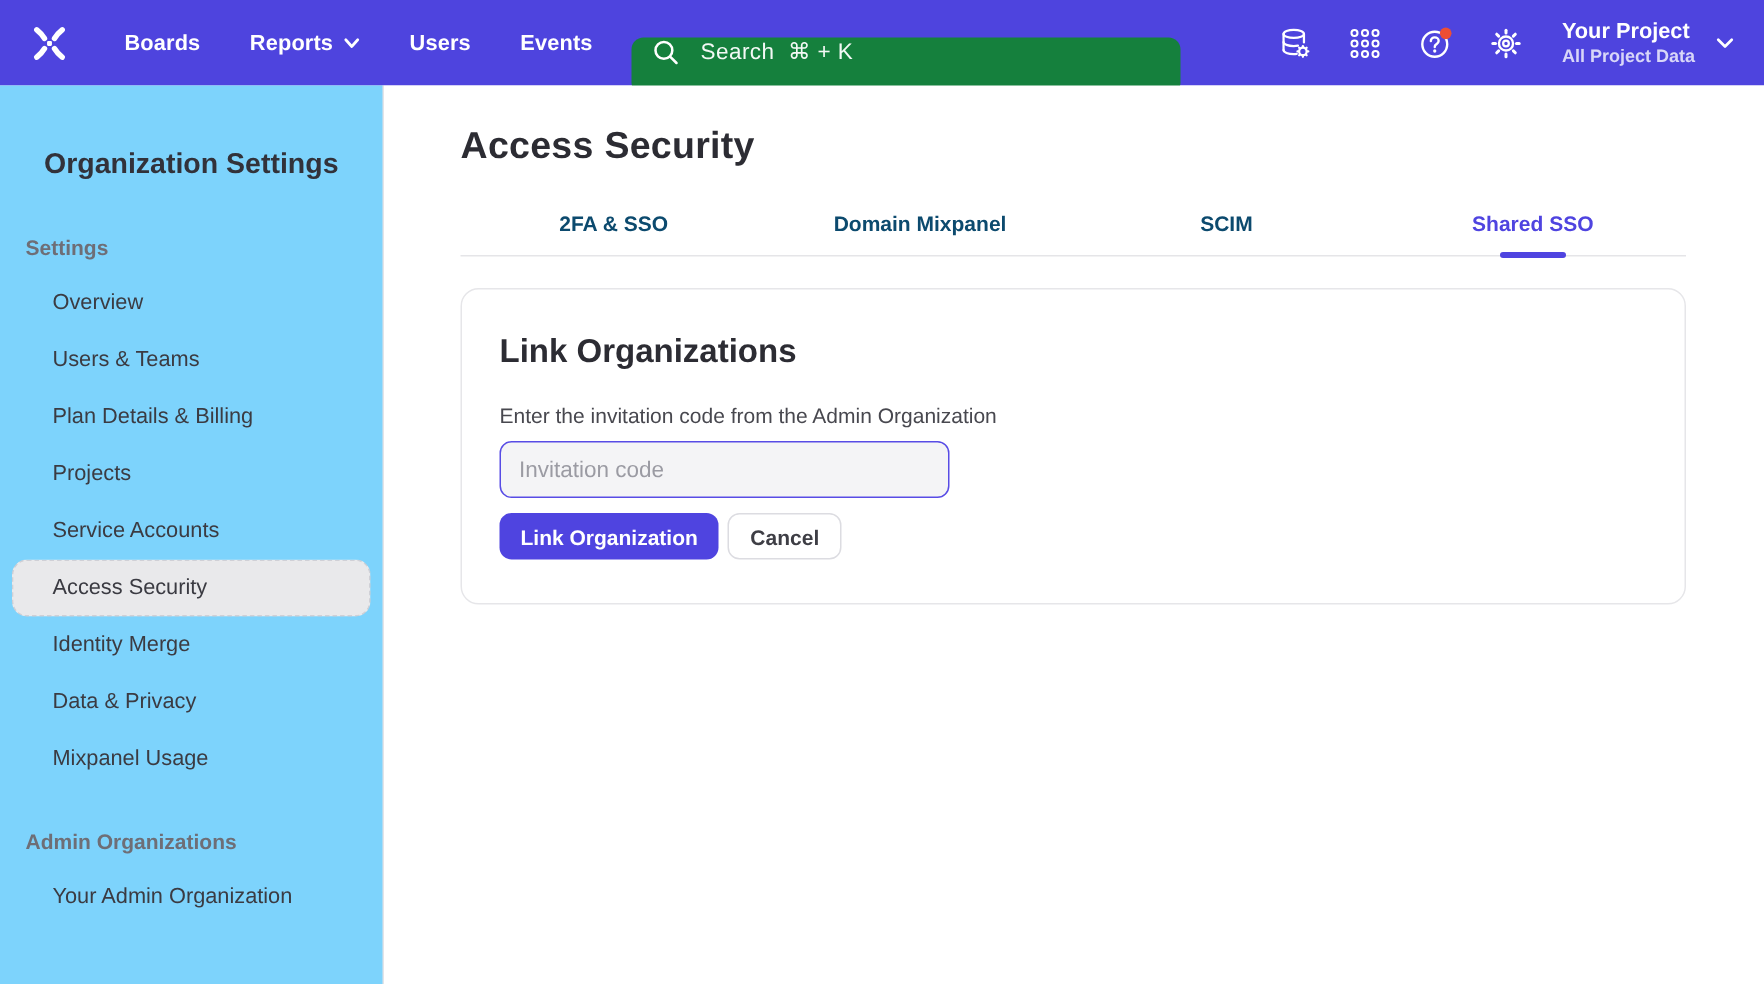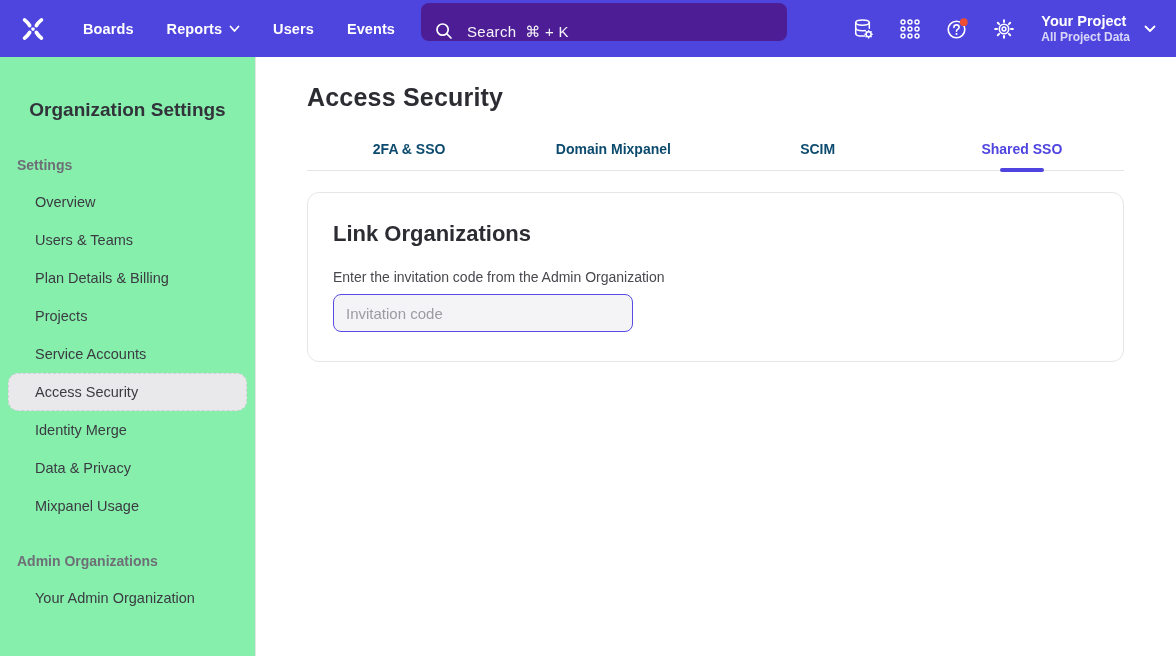--- a/index.html
+++ b/index.html
@@ -6,36 +6,36 @@
   * { box-sizing: border-box; }
   html,body { margin:0; padding:0; width:1176px; height:656px; overflow:hidden;
               font-family:"Liberation Sans", sans-serif; background:#ffffff; }
 
   
   .navbar { position:relative; height:57px; background:#4e44de; }
   .logo { position:absolute; left:18px; top:16px; width:30px; height:26px; cursor:pointer; }
   .nav-links { position:absolute; left:83px; top:0; height:57px; display:flex; align-items:center; gap:33px; }
   .nav-link { color:#ffffff; font-size:14.5px; font-weight:700; letter-spacing:.1px; cursor:pointer;
               display:flex; align-items:center; gap:7px; }
-  .search { position:absolute; left:421px; top:3px; width:366px; height:38px; background:#4c1d95;
-            border-radius:8px; display:flex; align-items:flex-end; padding:0 13px; }
+  .search { position:absolute; left:421px; top:25px; width:366px; height:38px; background:#15803d;
+            border-radius:8px; display:flex; align-items:flex-start; padding:0 13px; }
   .search svg { flex:0 0 auto; }
   .search input { background:transparent; border:none; outline:none; color:#ffffff; font-size:15px;
                   margin-left:11px; width:100%; font-family:"Liberation Sans", sans-serif; letter-spacing:.3px; }
   .search input::placeholder { color:rgba(255,255,255,.95); opacity:1; }
   .nav-right { position:absolute; right:0; top:0; height:57px; display:flex; align-items:center;
                gap:23px; padding-right:20px; }
   .nav-icon { width:24px; height:24px; cursor:pointer; position:relative; }
   .project-selector { display:flex; align-items:center; gap:14px; margin-left:2px; cursor:pointer; }
   .project-name { color:#ffffff; font-size:14.5px; font-weight:700; line-height:18px; }
   .project-subtitle { color:rgba(255,255,255,.78); font-size:12px; font-weight:700; line-height:15px; }
 
   
   .sidebar { position:absolute; left:0; top:57px; width:256px; height:599px;
-             background:#86efac; border-right:1px solid #e4e4e7; }
+             background:#7dd3fc; border-right:1px solid #e4e4e7; }
   .sidebar-title { padding-top:42px; text-align:center; font-size:19px; font-weight:700; color:#32323a; }
   .side-section-header { margin:36px 0 10px 17px; font-size:14px; font-weight:600; color:#6e6e76; }
   .side-section-header.second { margin-top:28px; }
   .side-item { height:38px; margin:0 8px; padding-left:26px; display:flex; align-items:center;
                font-size:14.5px; color:#3b3b42; border-radius:10px; border:1px dashed transparent;
                cursor:pointer; }
   .side-item.selected { background:#e9e9eb; border-color:#d0d0d6; }
 
   
   .main { position:absolute; left:256px; top:57px; width:920px; height:599px;
@@ -201,14 +201,18 @@
     <div class="tab">2FA &amp; SSO</div>
     <div class="tab">Domain Mixpanel</div>
     <div class="tab">SCIM</div>
     <div class="tab active">Shared SSO</div>
   </div>
 
   <div class="card">
     <h2 class="card-title">Link Organizations</h2>
     <div class="field-label">Enter the invitation code from the Admin Organization</div>
     <input class="invitation-input" type="text" placeholder="Invitation code" style="">
+    <div class="btn-row">
+      <button class="btn btn-primary">Link Organization</button>
+      <button class="btn btn-secondary">Cancel</button>
+    </div>
   </div>
 </div>
 
 </body></html>

